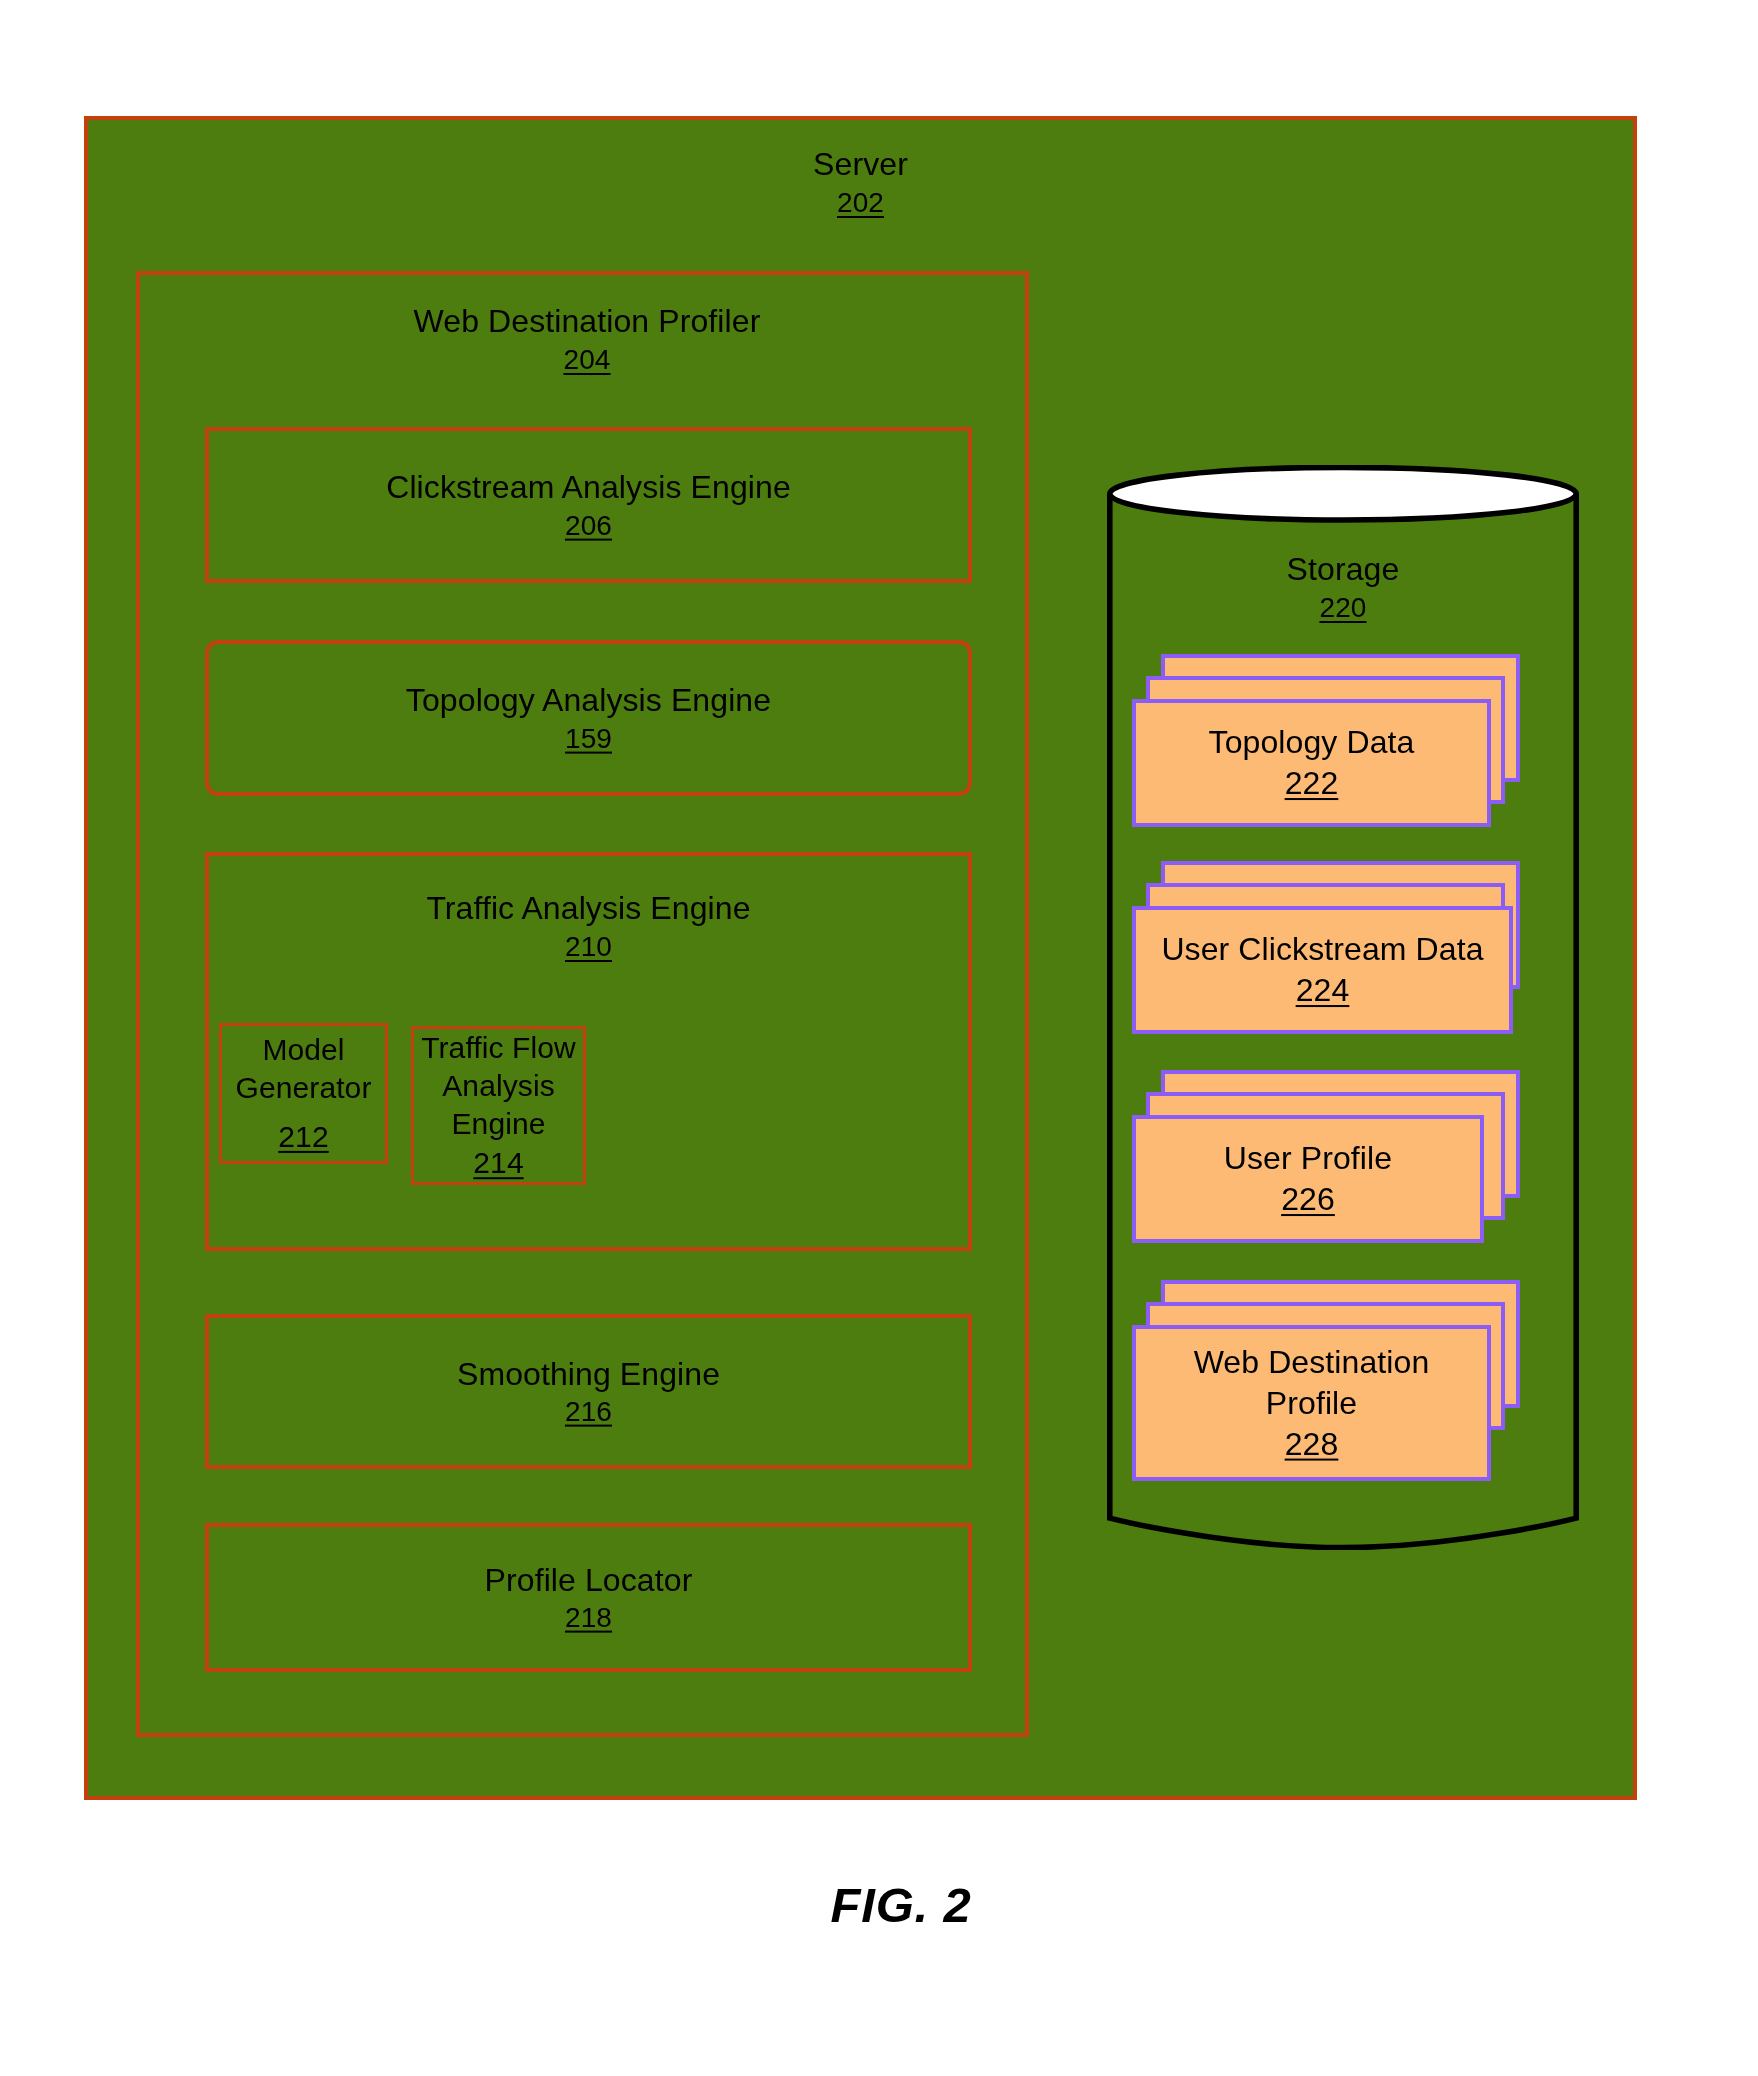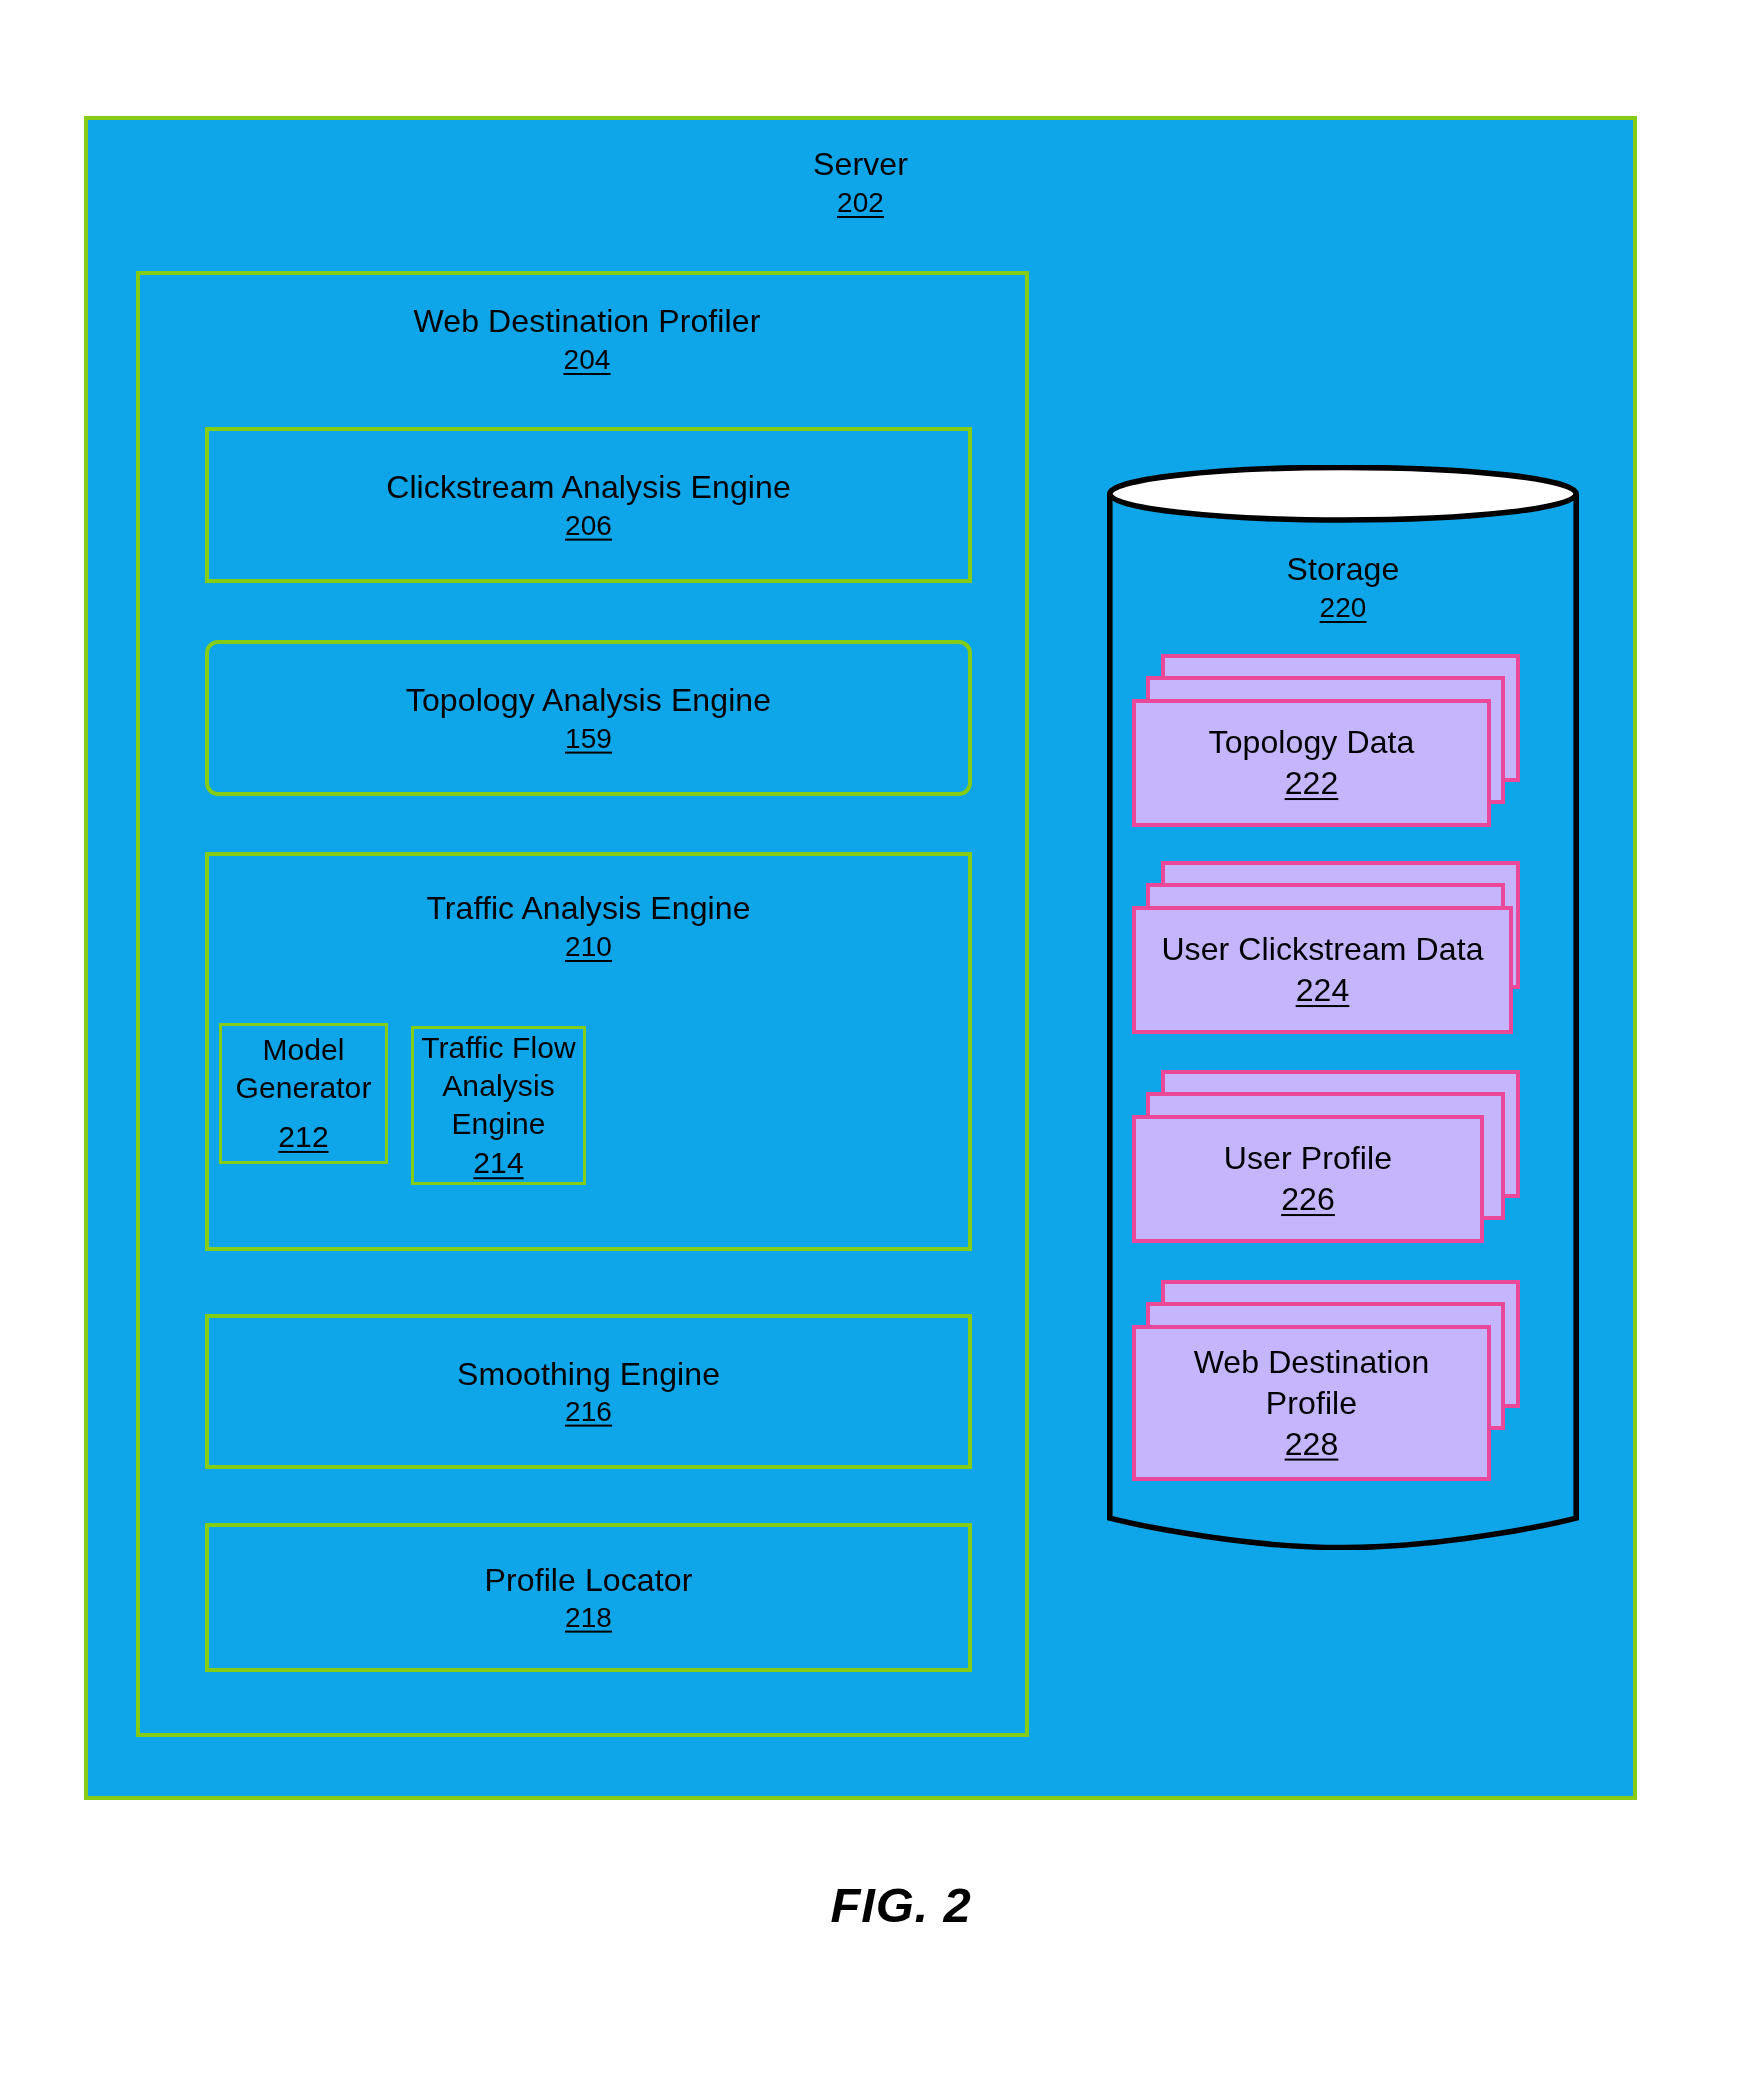--- a/index.html
+++ b/index.html
@@ -16,22 +16,22 @@
     position: relative;
     width: 1758px;
     height: 2077px;
     background: #ffffff;
     overflow: hidden;
   }
 
   
   .box {
     position: absolute;
-    border: 4px solid #84cc16;
-    background: #0ea5e9;
+    border: 4px solid #c2410c;
+    background: #4d7c0f;
     box-sizing: border-box;
   }
   .box-thin {
     border-width: 3.2px;
   }
 
   .label {
     text-align: center;
     line-height: 1.28;
     letter-spacing: 0.1px;
@@ -146,22 +146,22 @@
     width: 472px;
     top: 84px;
   }
 
   
   .card-stack {
     position: absolute;
   }
   .card-layer {
     position: absolute;
-    border: 4px solid #ec4899;
-    background: #c4b5fd;
+    border: 4px solid #8b5cf6;
+    background: #fdba74;
     box-sizing: border-box;
   }
   .card-front {
     z-index: 3;
   }
   .card-mid { z-index: 2; }
   .card-back { z-index: 1; }
   .card-text {
     position: absolute;
     left: 0;

